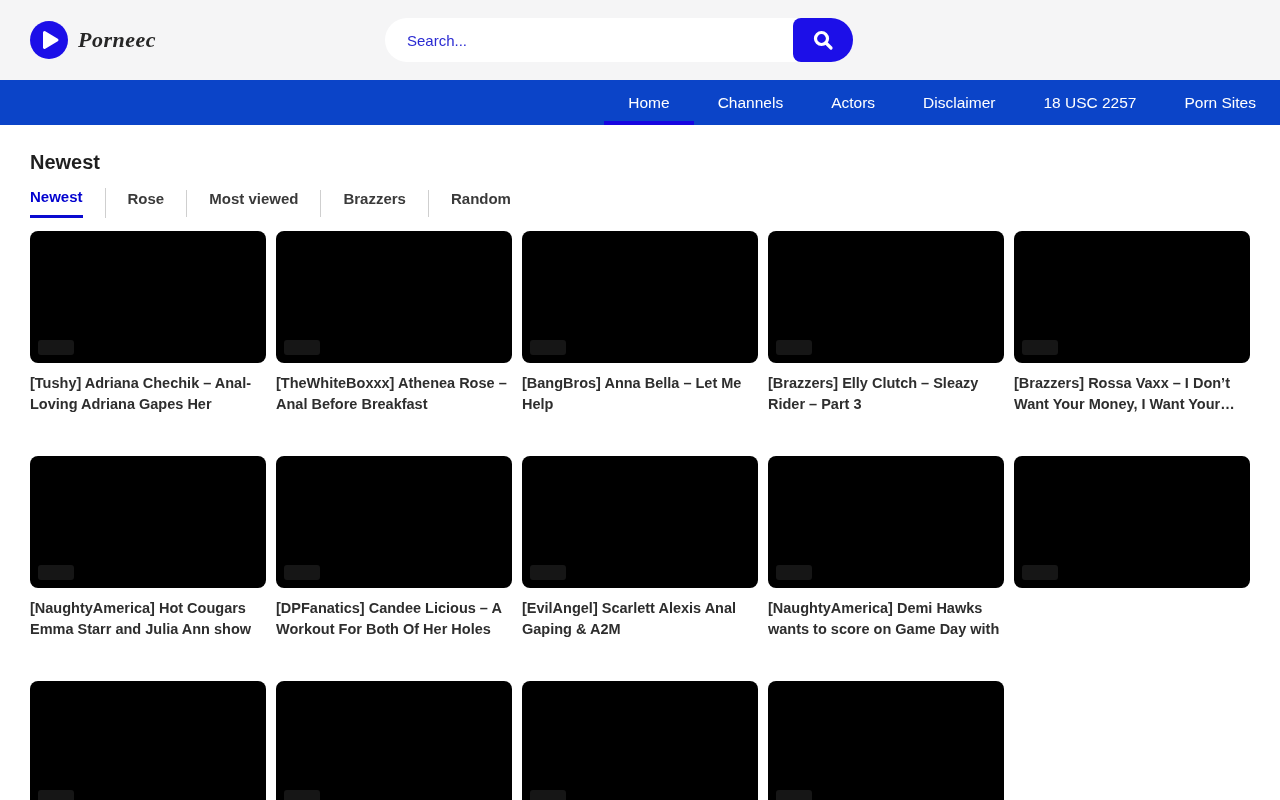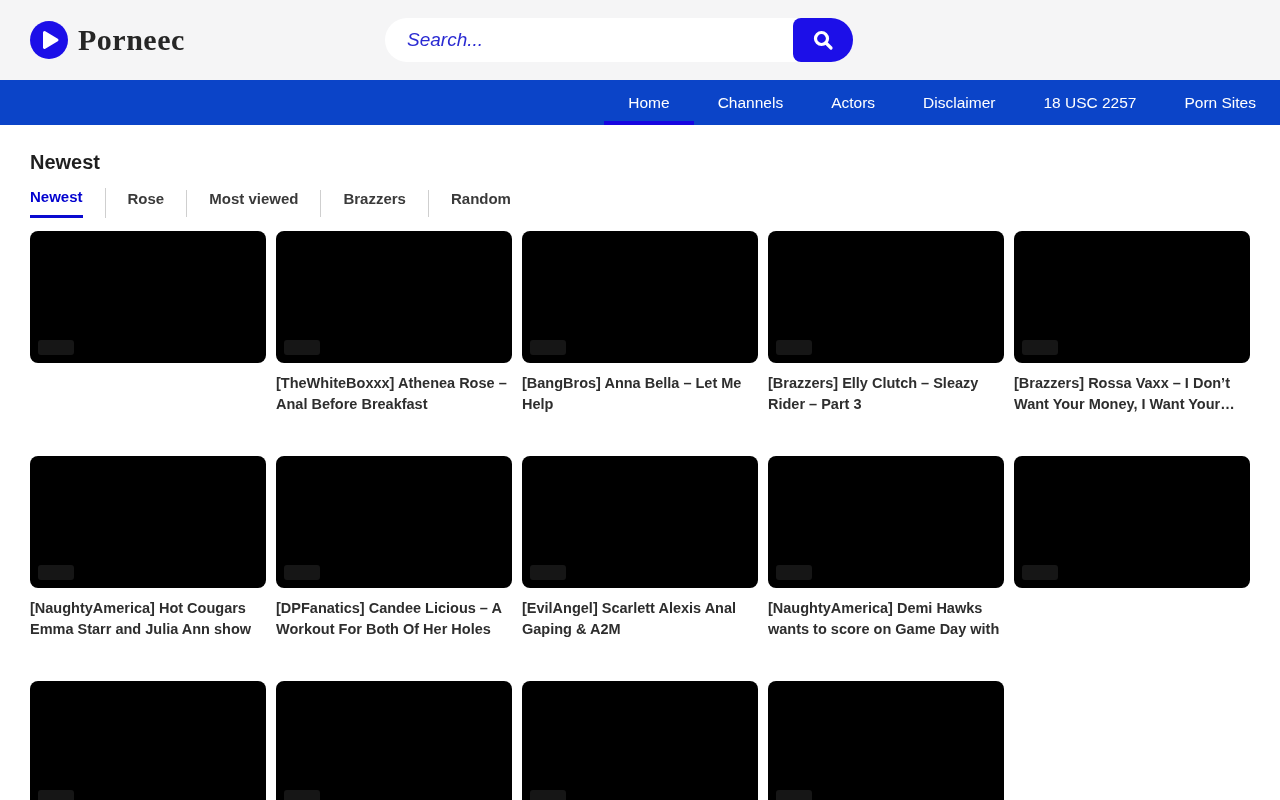--- a/index.html
+++ b/index.html
@@ -5,26 +5,26 @@
   * { margin: 0; padding: 0; box-sizing: border-box; }
   html, body { width: 1280px; height: 800px; overflow: hidden; background: #ffffff;
     font-family: "Liberation Sans", sans-serif; }
 
   
   .site-header { position: relative; height: 80px; background: #f5f5f6;
     display: flex; align-items: center; }
   .logo { display: flex; align-items: center; gap: 10px; margin-left: 30px; cursor: pointer; }
   .logo-icon { width: 38px; height: 38px; display: block; }
   .logo-text { font-family: "Liberation Serif", serif; font-weight: 700;
-    font-size: 30px; color: #262626; letter-spacing: 0.5px; }
+    font-size: 22px; color: #262626; letter-spacing: 0.5px; font-style: italic; }
 
   .search-form { position: absolute; left: 385px; top: 18px; width: 468px; height: 44px;
     background: #ffffff; border-radius: 22px; display: flex; align-items: stretch; }
   .search-input { flex: 1; border: none; outline: none; background: transparent;
-    padding: 0 0 0 22px; font-size: 19px; color: #701a75; border-radius: 22px 0 0 22px; font-style: italic; }
+    padding: 0 0 0 22px; font-size: 15px; color: #701a75; border-radius: 22px 0 0 22px; }
   .search-input::placeholder { color: #2a2ad2; opacity: 1; }
   .search-button { width: 60px; height: 44px; border: none; cursor: pointer;
     background: #1c0fe8; border-radius: 8px 22px 22px 8px;
     display: flex; align-items: center; justify-content: center; }
 
   
   .main-nav { height: 45px; background: #0b44c8; display: flex; padding-left: 30px; justify-content: flex-end; }
   .nav-item { display: flex; align-items: center; padding: 0 24px; color: #ffffff;
     font-size: 15.5px; text-decoration: none; cursor: pointer; position: relative; }
   .nav-item.active::after { content: ""; position: absolute; left: 0; right: 0; bottom: 0;
@@ -100,20 +100,21 @@
     <a class="sort-tab">
       <span class="tab-label">Random</span></a>
   </div>
 
   <div class="video-grid">
 
     <div class="video-card">
       <div class="video-thumb">
         <span class="duration-badge"></span>
       </div>
+      <div class="video-title">[Tushy] Adriana Chechik – Anal-Loving Adriana Gapes Her</div>
     </div>
     <div class="video-card">
       <div class="video-thumb">
         <span class="duration-badge"></span>
       </div>
       <div class="video-title">[TheWhiteBoxxx] Athenea Rose – Anal Before Breakfast</div>
     </div>
     <div class="video-card">
       <div class="video-thumb">
         <span class="duration-badge"></span>

